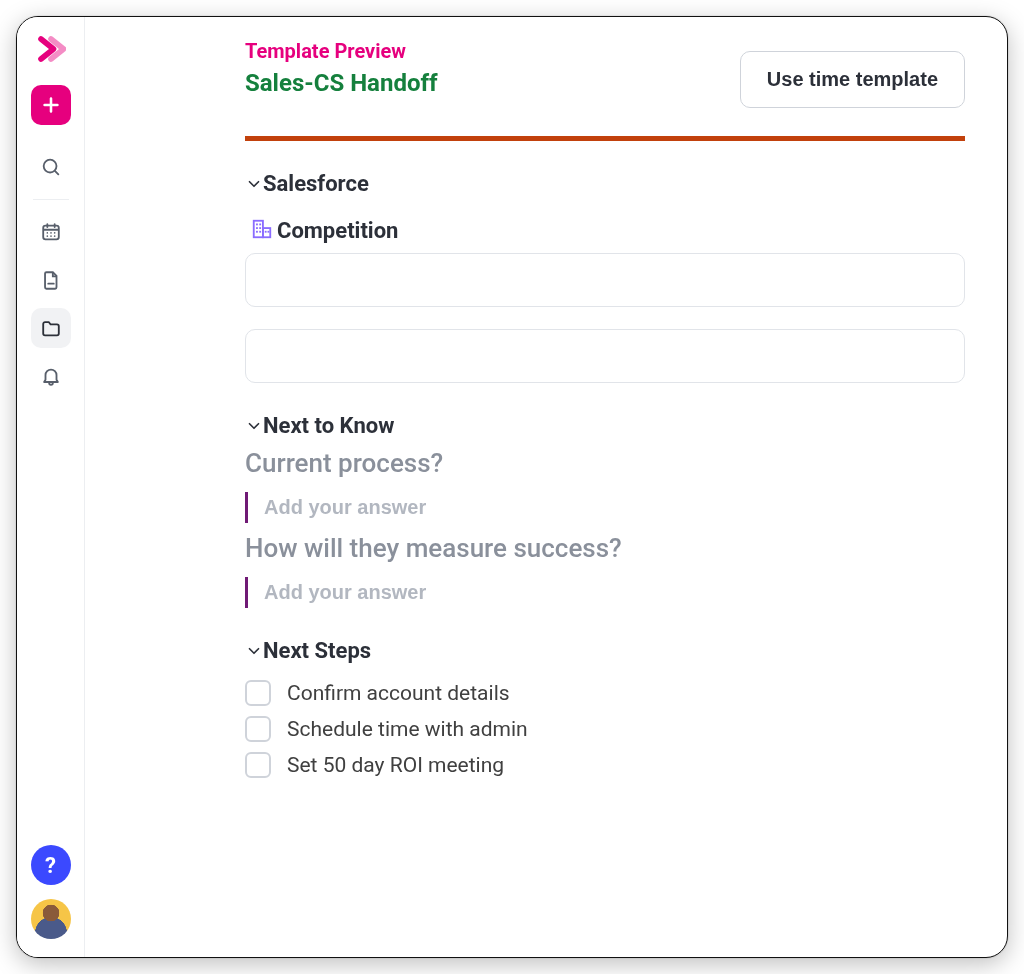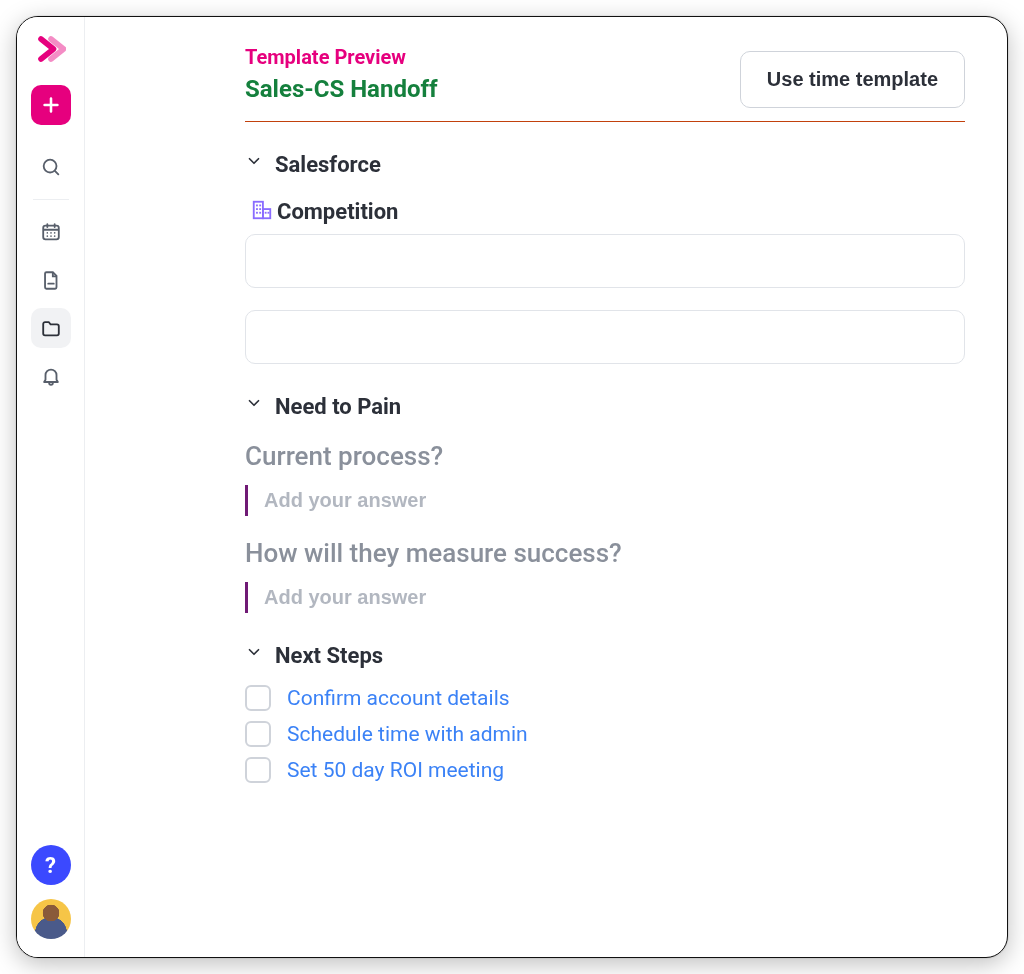--- a/index.html
+++ b/index.html
@@ -87,23 +87,23 @@
 
   
   .main {
     flex: 1;
     padding: 22px 42px 28px 160px;
     overflow: auto;
   }
   .header {
     display: flex;
     justify-content: space-between;
-    align-items: center;
-    padding-bottom: 13px;
-    border-bottom: 1px solid #c2410c;
+    align-items: flex-start;
+    padding-bottom: 28px;
+    border-bottom: 5px solid #c2410c;
   }
   .header-left { flex-direction: column; display: flex; gap: 6px; }
   .eyebrow {
     color: #e6007e;
     font-weight: 700;
     font-size: 20px;
   }
   .title {
     font-weight: 700;
     font-size: 24px;
@@ -120,22 +120,22 @@
     cursor: pointer;
     white-space: nowrap;
     margin-top: 12px;
   }
 
   .section {
     margin-top: 30px;
   }
   .section-head {
     display: flex;
-    align-items: flex-start;
-    gap: 12px;
+    align-items: center;
+    gap: 0;
     font-weight: 700;
     font-size: 22px;
     color: #2c3039;
     cursor: pointer;
   }
   .chev {
     width: 18px; height: 18px;
     color: #2c3039;
   }
 
@@ -160,21 +160,21 @@
     width: 100%;
     height: 54px;
     border: 1px solid #e1e4e9;
     border-radius: 10px;
     padding: 12px 14px;
     font-size: 18px;
     background: #fff;
   }
 
   .question {
-    margin-top: 22px;
+    margin-top: 10px;
   }
   .question-title {
     font-size: 26px;
     color: #8a909b;
     font-weight: 500;
     margin-bottom: 14px;
   }
   .answer-input {
     width: 100%;
     border: none;
@@ -189,21 +189,21 @@
 
   .checklist {
     margin-top: 12px;
   }
   .check-row {
     display: flex;
     align-items: center;
     gap: 16px;
     padding: 5px 0;
     font-size: 21px;
-    color: #3b82f6;
+    color: #404040;
   }
   .checkbox {
     width: 26px; height: 26px;
     border: 2px solid #cfd3da;
     border-radius: 6px;
     background: #fff;
     cursor: pointer;
     flex-shrink: 0;
   }
 
@@ -322,21 +322,21 @@
       <div class="field">
         <input class="text-input" type="text" value="" style="">
       </div>
     </section>
 
     <section class="section">
       <div class="section-head">
         <svg class="chev" viewBox="0 0 24 24">
           <path d="M6 9l6 6 6-6" stroke="currentColor" stroke-width="2.2" fill="none" stroke-linecap="round" stroke-linejoin="round"></path>
         </svg>
-        <span>Need to Pain</span>
+        <span>Next to Know</span>
       </div>
 
       <div class="question">
         <div class="question-title">Current process?</div>
         <input class="answer-input" type="text" placeholder="Add your answer" style="">
       </div>
 
       <div class="question">
         <div class="question-title">How will they measure success?</div>
         <input class="answer-input" type="text" placeholder="Add your answer" style="">

